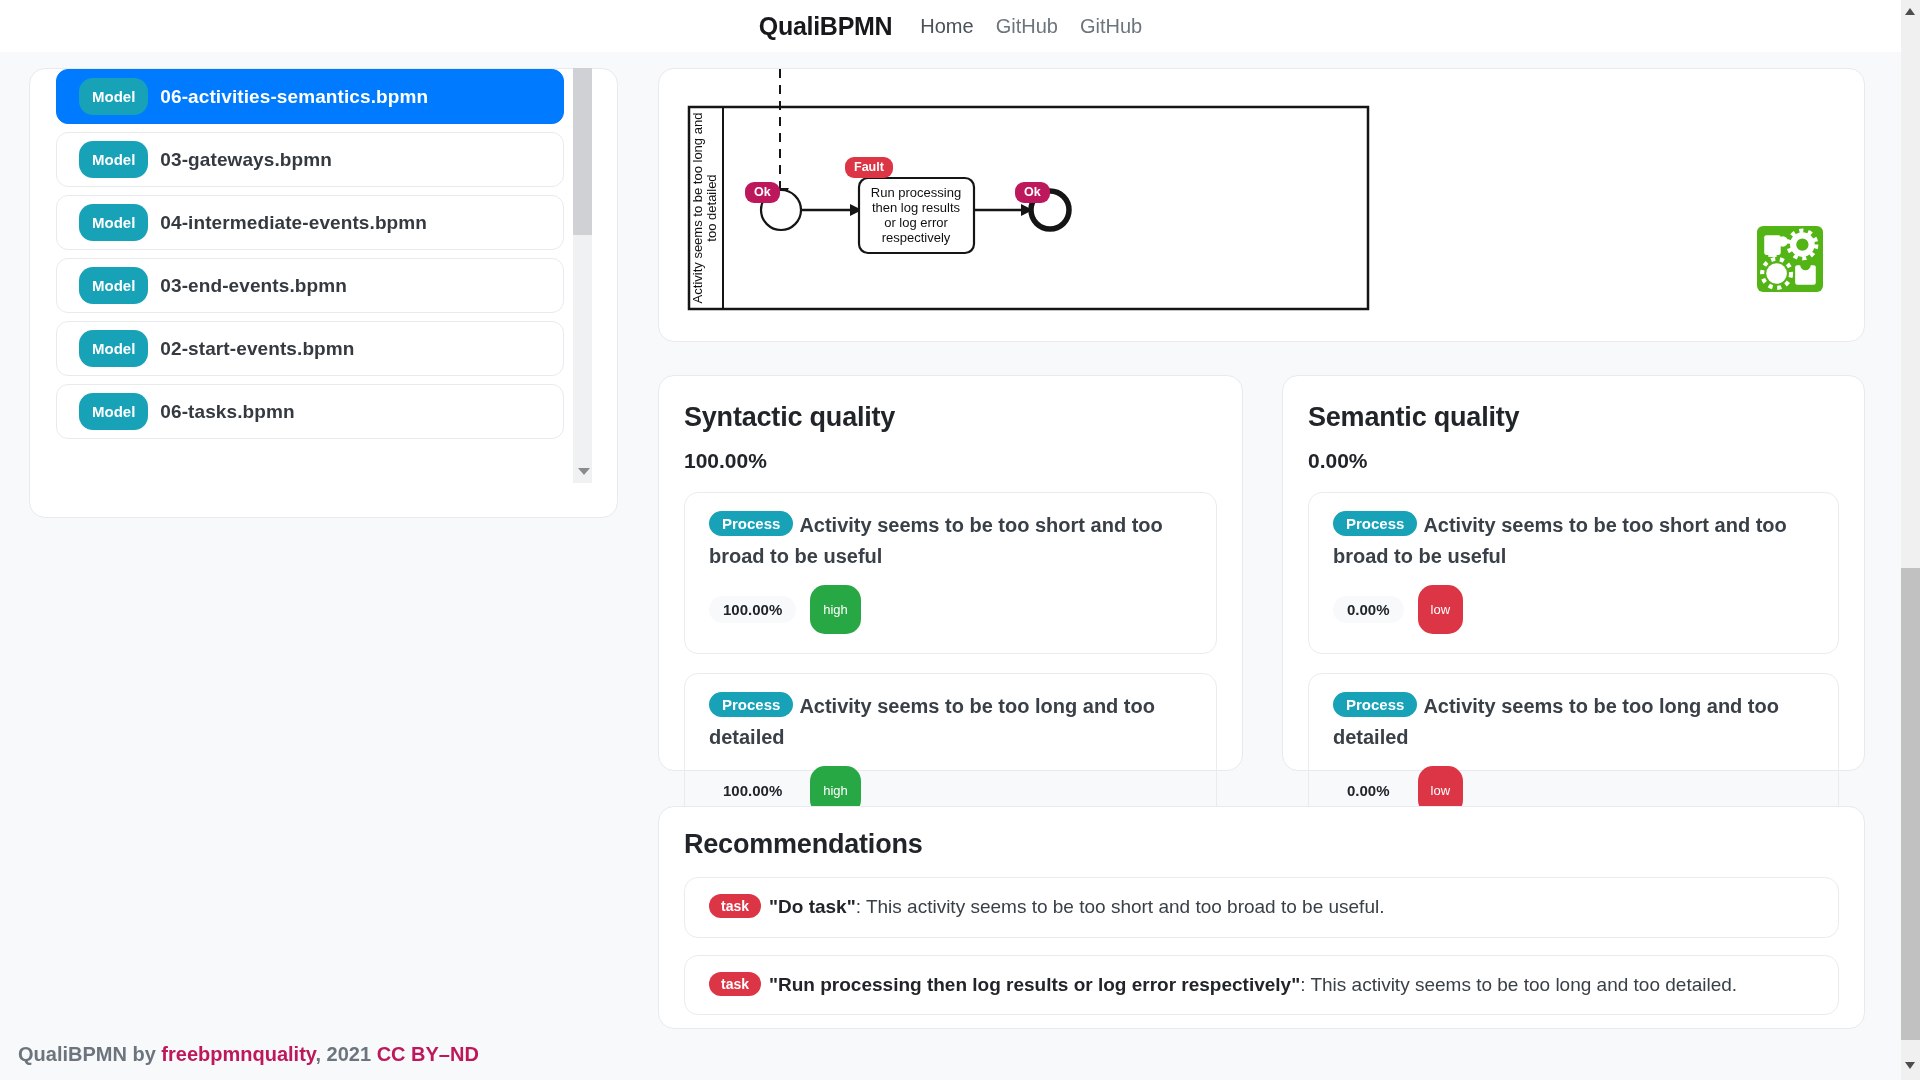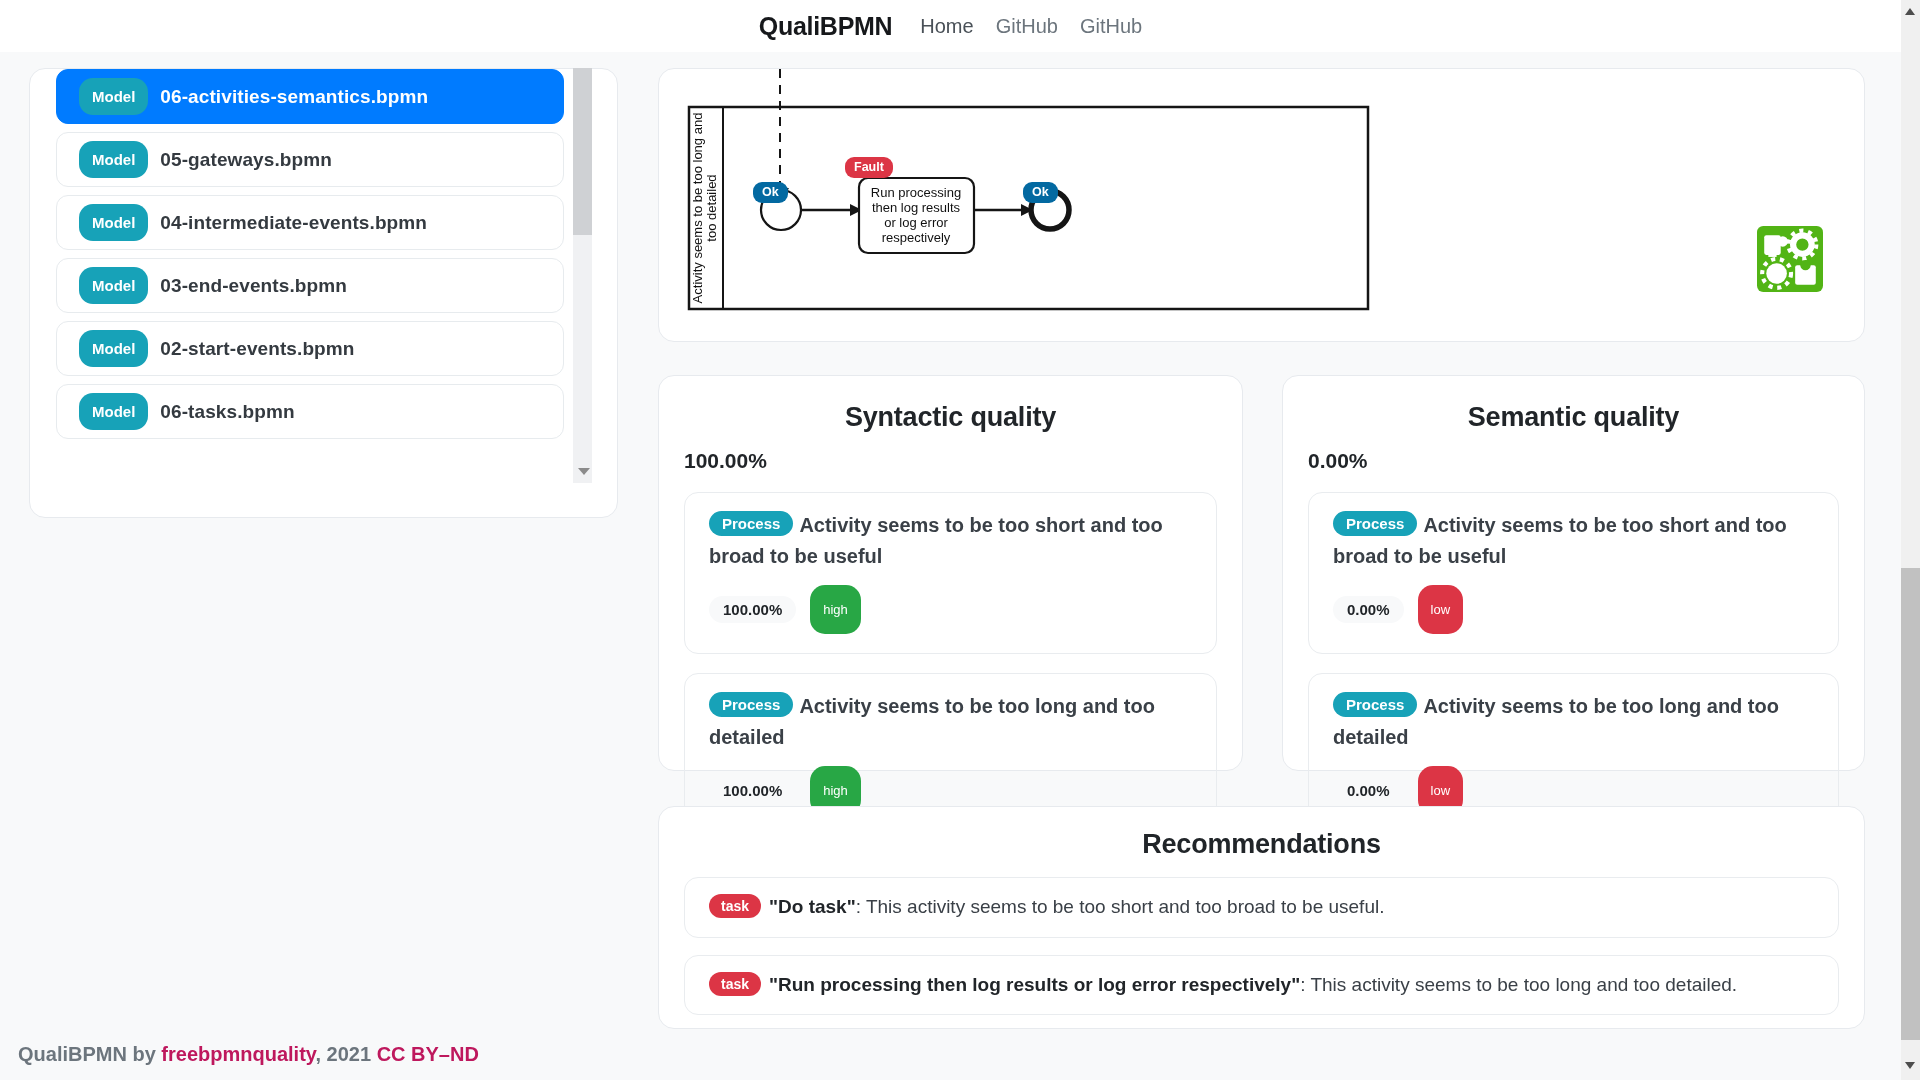--- a/index.html
+++ b/index.html
@@ -27,40 +27,40 @@
   .inner-sb-down { position:absolute; left:578px; top:468px; width:0; height:0; border-left:6px solid transparent; border-right:6px solid transparent; border-top:7px solid #8b8b8b; }
 
   
   .card { position:absolute; background:#ffffff; border:1px solid #e7eaee; border-radius:16px; }
   .diagram-card { left:658px; top:68px; width:1207px; height:274px; overflow:hidden; }
   .quality-card { top:375px; width:585px; height:396px; padding:26px 25px; }
   .quality-card.syntactic { left:658px; }
   .quality-card.semantic { left:1282px; width:583px; }
   .rec-card { left:658px; top:806px; width:1207px; height:223px; padding:22px 25px; }
 
-  .card-title { font-size:27px; font-weight:700; color:#212529; letter-spacing:-0.2px;text-align:center; }
+  .card-title { font-size:27px; font-weight:700; color:#212529; letter-spacing:-0.2px; }
   .score { font-size:21px; font-weight:700; color:#212529; margin-top:16px; }
 
   .finding { border:1px solid #e9ecef; border-radius:14px; padding:17px 24px 19px 24px; margin-top:19px; }
   .finding-text { font-size:20px; font-weight:700; color:#3a4047; line-height:1.55; }
   .badge-process { background:#17a2b8; color:#fff; font-size:15px; font-weight:700; padding:5px 13px; border-radius:14px; line-height:1; display:inline-block; vertical-align:3px; margin-right:6px; }
   .finding-badges { margin-top:13px; display:flex; align-items:center; gap:14px; }
   .badge-percent { background:#f8f9fa; color:#212529; font-size:15px; font-weight:700; padding:6px 14px; border-radius:15px; line-height:1; }
   .badge-level { color:#fff; font-size:13px; font-weight:400; padding:18px 13px; border-radius:15px; line-height:1; }
   .badge-level.high { background:#28a745; }
   .badge-level.low  { background:#dc3545; }
 
   .rec-item { border:1px solid #e9ecef; border-radius:14px; padding:15px 24px; margin-top:17px; font-size:19px; color:#3a4047; line-height:1.5; }
   .rec-item:first-of-type { margin-top:19px; }
   .badge-task { background:#dc3545; color:#fff; font-size:14px; font-weight:700; padding:5px 12px; border-radius:13px; line-height:1; display:inline-block; vertical-align:2px; margin-right:8px; }
   .rec-name { font-weight:700; color:#212529; }
 
   
   .bpmn-badge { position:absolute; color:#fff; font-size:12.5px; font-weight:700; padding:3px 9px; border-radius:9px; line-height:1.2; }
-  .bpmn-badge.ok { background:#0369a1;margin-left:8px; }
+  .bpmn-badge.ok { background:#be185d; }
   .bpmn-badge.fault { background:#dc3545; }
   .bpmn-logo { position:absolute; left:1098px; top:154px; }
 
   
   .footer { position:absolute; left:18px; top:1043px; font-size:20px; font-weight:700; color:#6c757d; }
   .footer a { color:#be185d; text-decoration:none; cursor:pointer; }
 
   
   .browser-sb { position:absolute; right:0; top:0; width:19px; height:1080px; background:#f0f0f0; z-index:10; }
   .sb-up { position:absolute; left:4px; top:8px; width:0; height:0; border-left:5.5px solid transparent; border-right:5.5px solid transparent; border-bottom:7px solid #4d4d4d; }
@@ -79,21 +79,21 @@
   </div>
 </div>
 
 <div class="sidebar-card">
   <div class="model-item selected" style="top:0px">
     <span class="badge-model">Model</span>
     <span class="item-label">06-activities-semantics.bpmn</span>
   </div>
   <div class="model-item" style="top:63px">
     <span class="badge-model">Model</span>
-    <span class="item-label">05-gateways.bpmn</span>
+    <span class="item-label">03-gateways.bpmn</span>
   </div>
   <div class="model-item" style="top:126px">
     <span class="badge-model">Model</span>
     <span class="item-label">04-intermediate-events.bpmn</span>
   </div>
   <div class="model-item" style="top:189px">
     <span class="badge-model">Model</span>
     <span class="item-label">03-end-events.bpmn</span>
   </div>
   <div class="model-item" style="top:252px">

